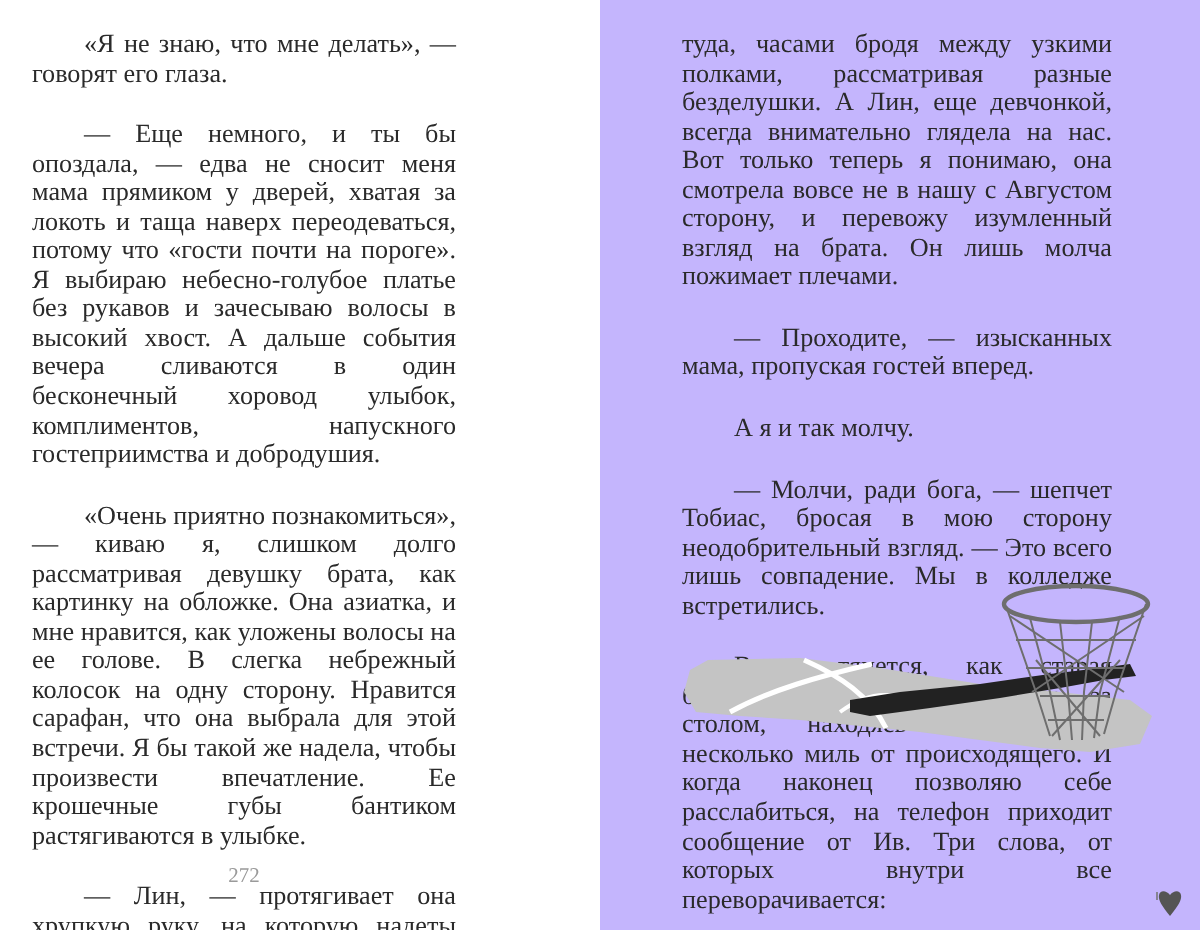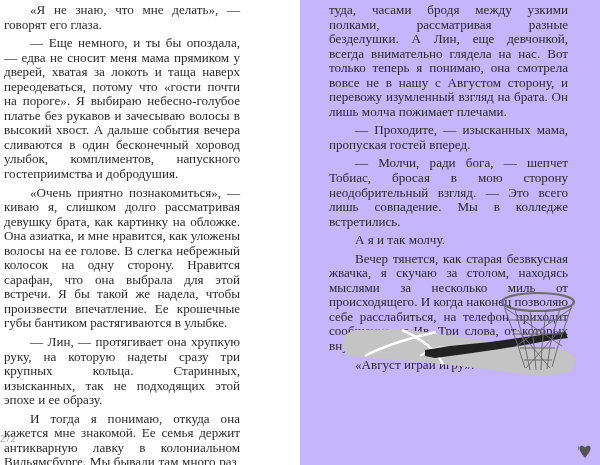--- a/index.html
+++ b/index.html
@@ -12,26 +12,26 @@
   .page { position: absolute; top: 0; height: 465px; }
   .page-left { left: 0; width: 300px; background: #ffffff; }
   .page-right { left: 300px; width: 300px; background: #c4b5fd; }
   .col {
     position: absolute; top: -1px;
     font-size: 13.1px; line-height: 14.55px;
     text-align: justify; hyphens: manual;
   }
   .page-left .col { left: 0; width: 244px; }
   .page-right .col { left: 25px; width: 247px; }
-  .col p { margin: 4px; text-indent: 0; }
+  .col p { margin: 16px; text-indent: 0; }
   .col p.ind { text-indent: 26px; }
   .col p.cont { text-indent: 0; }
   .page-num {
     position: absolute; left: 0; width: 244px; top: 433px;
-    font-size: 10.5px; color: #9a9a9a;
+    text-align: center; font-size: 10.5px; color: #9a9a9a;
   }
   .illustration { position: absolute; left: 340px; top: 290px; width: 250px; height: 140px; }
   .heart { position: absolute; left: 578px; top: 443px; width: 14px; height: 16px; }
 </style>
 </head>
 <body>
 
 <div class="page page-left">
   <div class="col">
     <p class="ind">«Я не знаю, что мне делать», — говорят его глаза.</p>
@@ -40,22 +40,22 @@
     <p class="ind">— Лин, — протягивает она хрупкую руку, на которую надеты сразу три крупных кольца. Старинных, изысканных, так не подходящих этой эпохе и ее образу.</p>
     <p class="ind">И тогда я понимаю, откуда она кажется мне знакомой. Ее семья держит антикварную лавку в колониальном Вильямсбурге. Мы бывали там много раз, потому что на каждый праздник Джулс просила в подарок что-то особенное. То, чего не найти в простых магазинах. И тогда мы ехали</p>
   </div>
   <div class="page-num">272</div>
 </div>
 
 <div class="page page-right">
   <div class="col">
     <p class="cont">туда, часами бродя между узкими полками, рассматривая разные безделушки. А Лин, еще девчонкой, всегда внимательно глядела на нас. Вот только теперь я понимаю, она смотрела вовсе не в нашу с Августом сторону, и перевожу изумленный взгляд на брата. Он лишь молча пожимает плечами.</p>
     <p class="ind">— Проходите, — изысканных мама, пропуская гостей вперед.</p>
+    <p class="ind">А я и так молчу.</p>
     <p class="ind">— Молчи, ради бога, — шепчет Тобиас, бросая в мою сторону неодобрительный взгляд. — Это всего лишь совпадение. Мы в колледже встретились.</p>
-    <p class="ind">А я и так молчу.</p>
     <p class="ind">Вечер тянется, как старая безвкусная жвачка, я скучаю за столом, находясь мыслями за несколько миль от происходящего. И когда наконец позволяю себе расслабиться, на телефон приходит сообщение от Ив. Три слова, от которых внутри все переворачивается:</p>
     <p class="ind">«Август играй игру».</p>
   </div>
 </div>
 
 <svg class="illustration" viewBox="0 0 250 140">
 
   <path d="M5,45 L14,40 L60,39 L100,44 L150,52 L190,56 L225,60 L236,68 L230,82 L205,86 L180,84 L150,80 L120,76 L90,73 L60,70 L30,68 L8,66 L2,56 Z" fill="#c4c4c4"></path>
 
   <path d="M25,66 C45,55 70,48 96,42" stroke="#ffffff" stroke-width="2.5" fill="none"></path>

